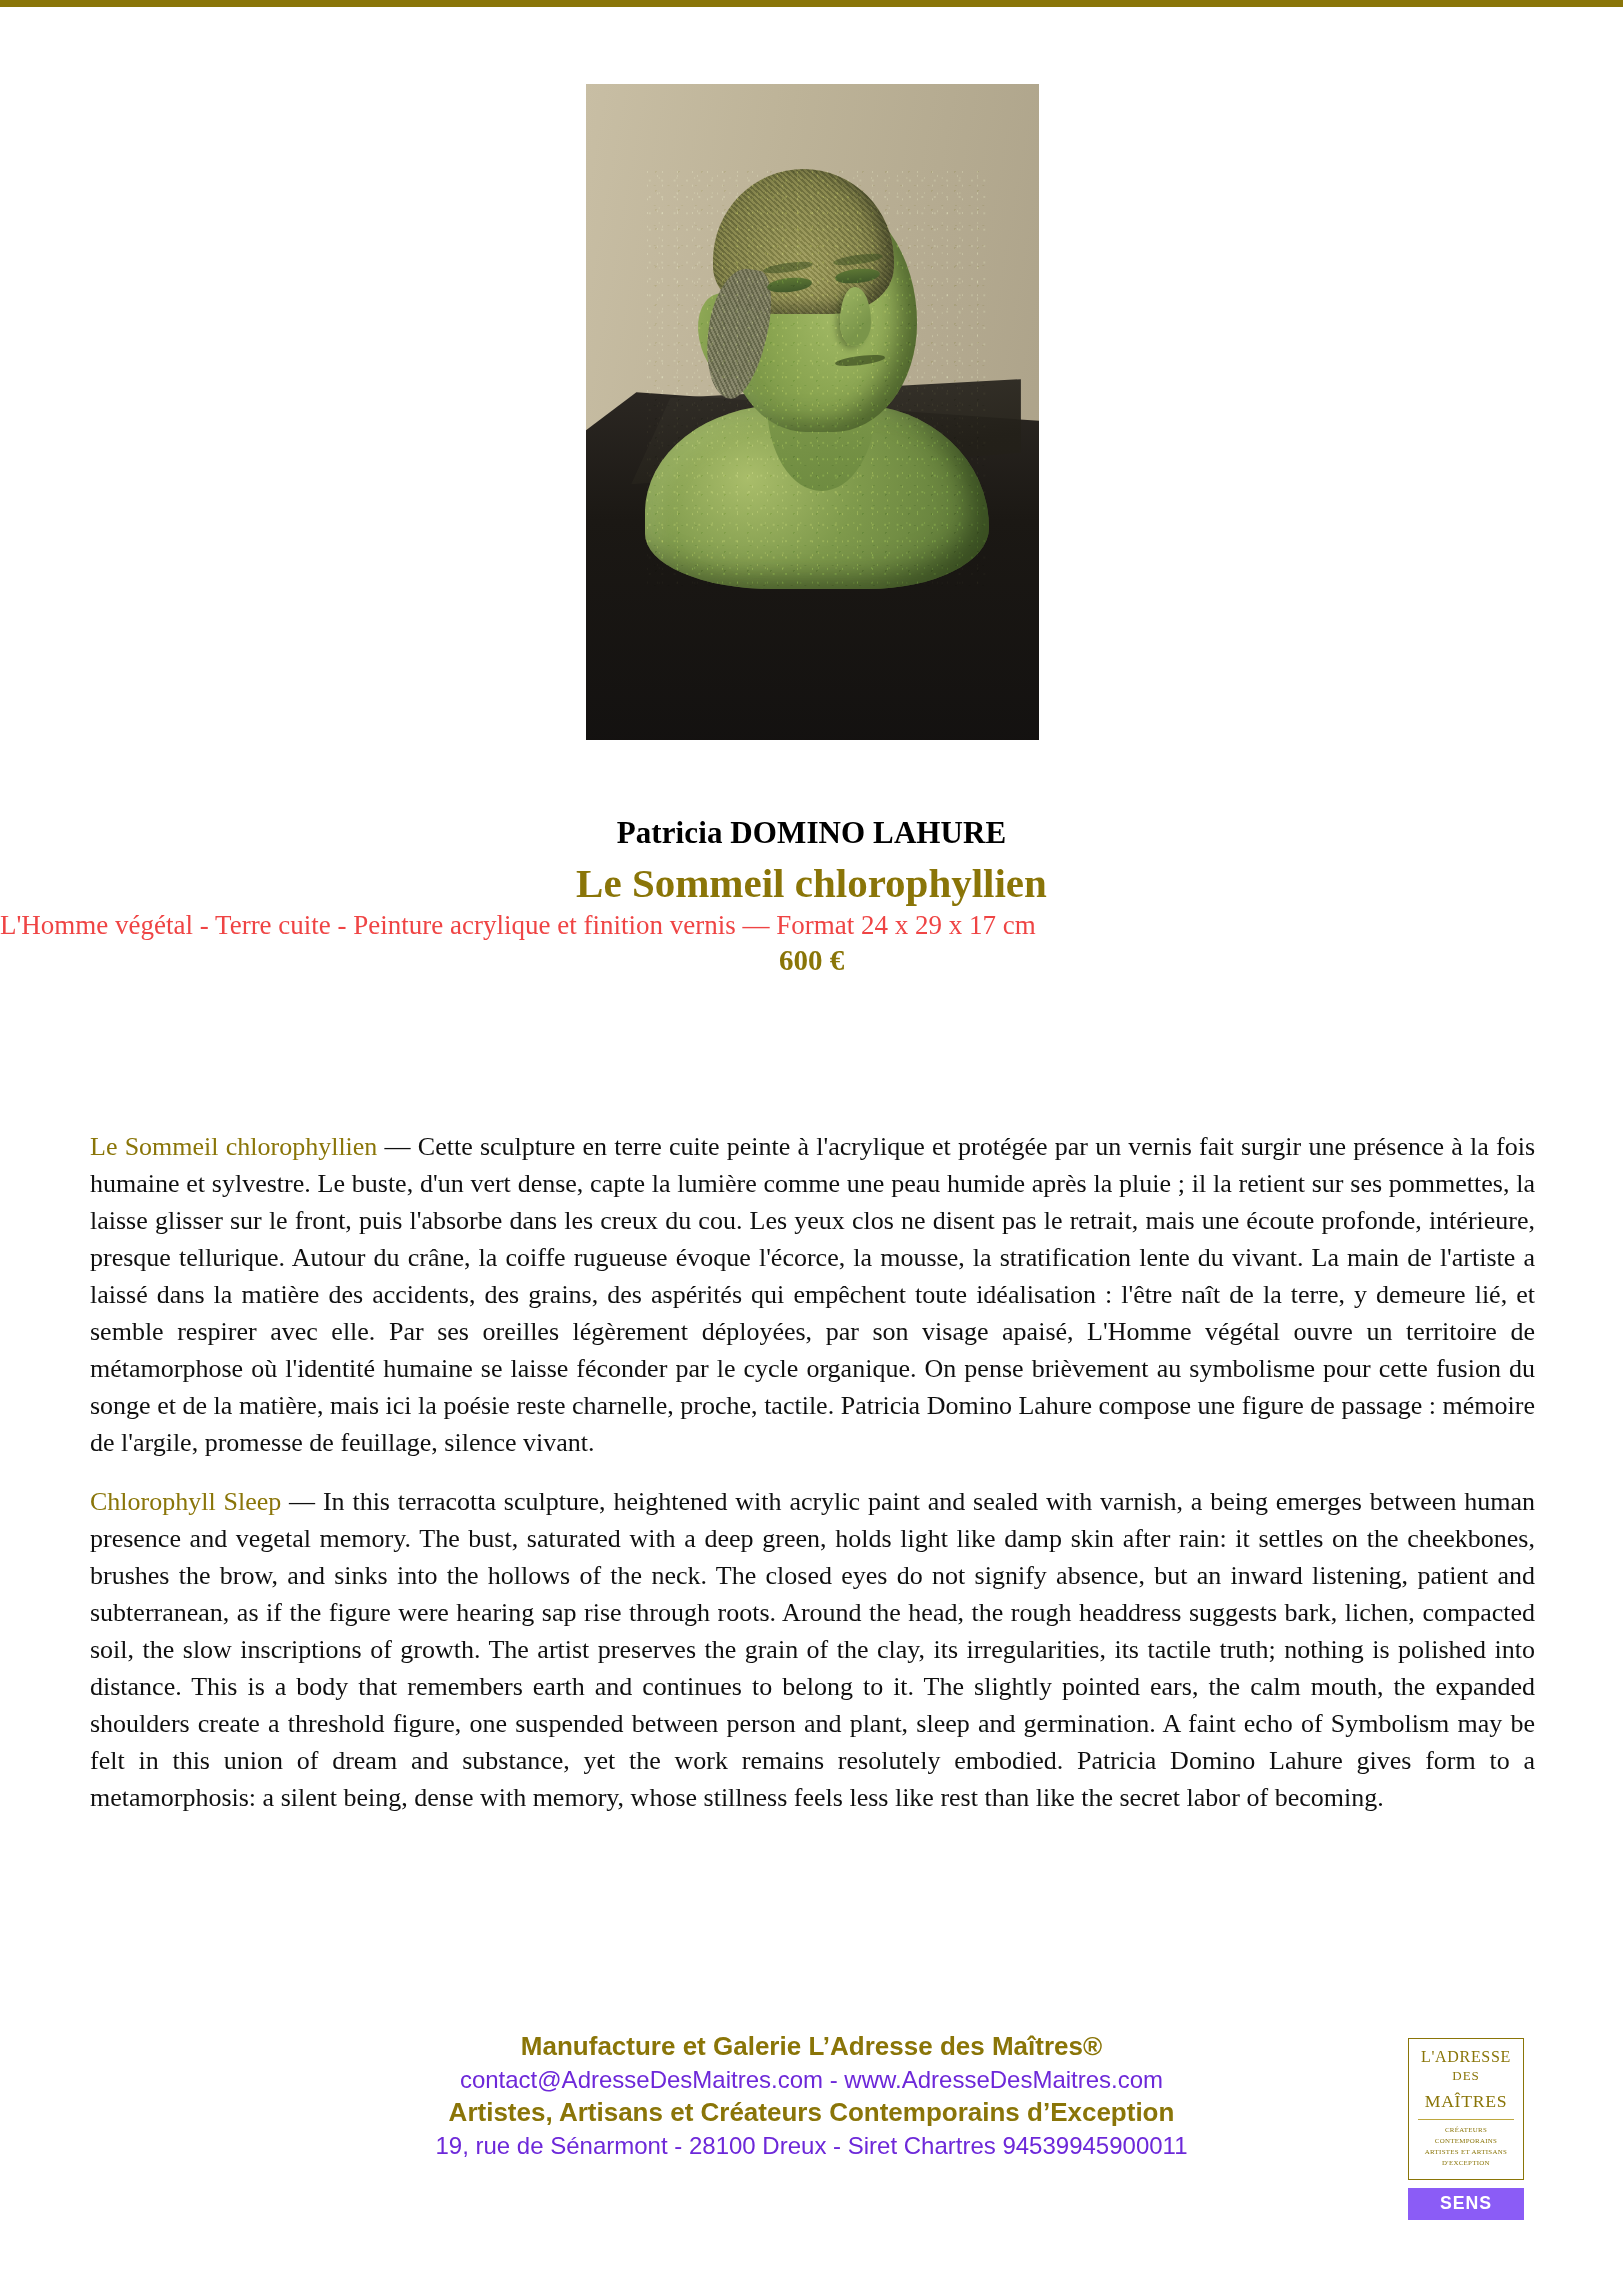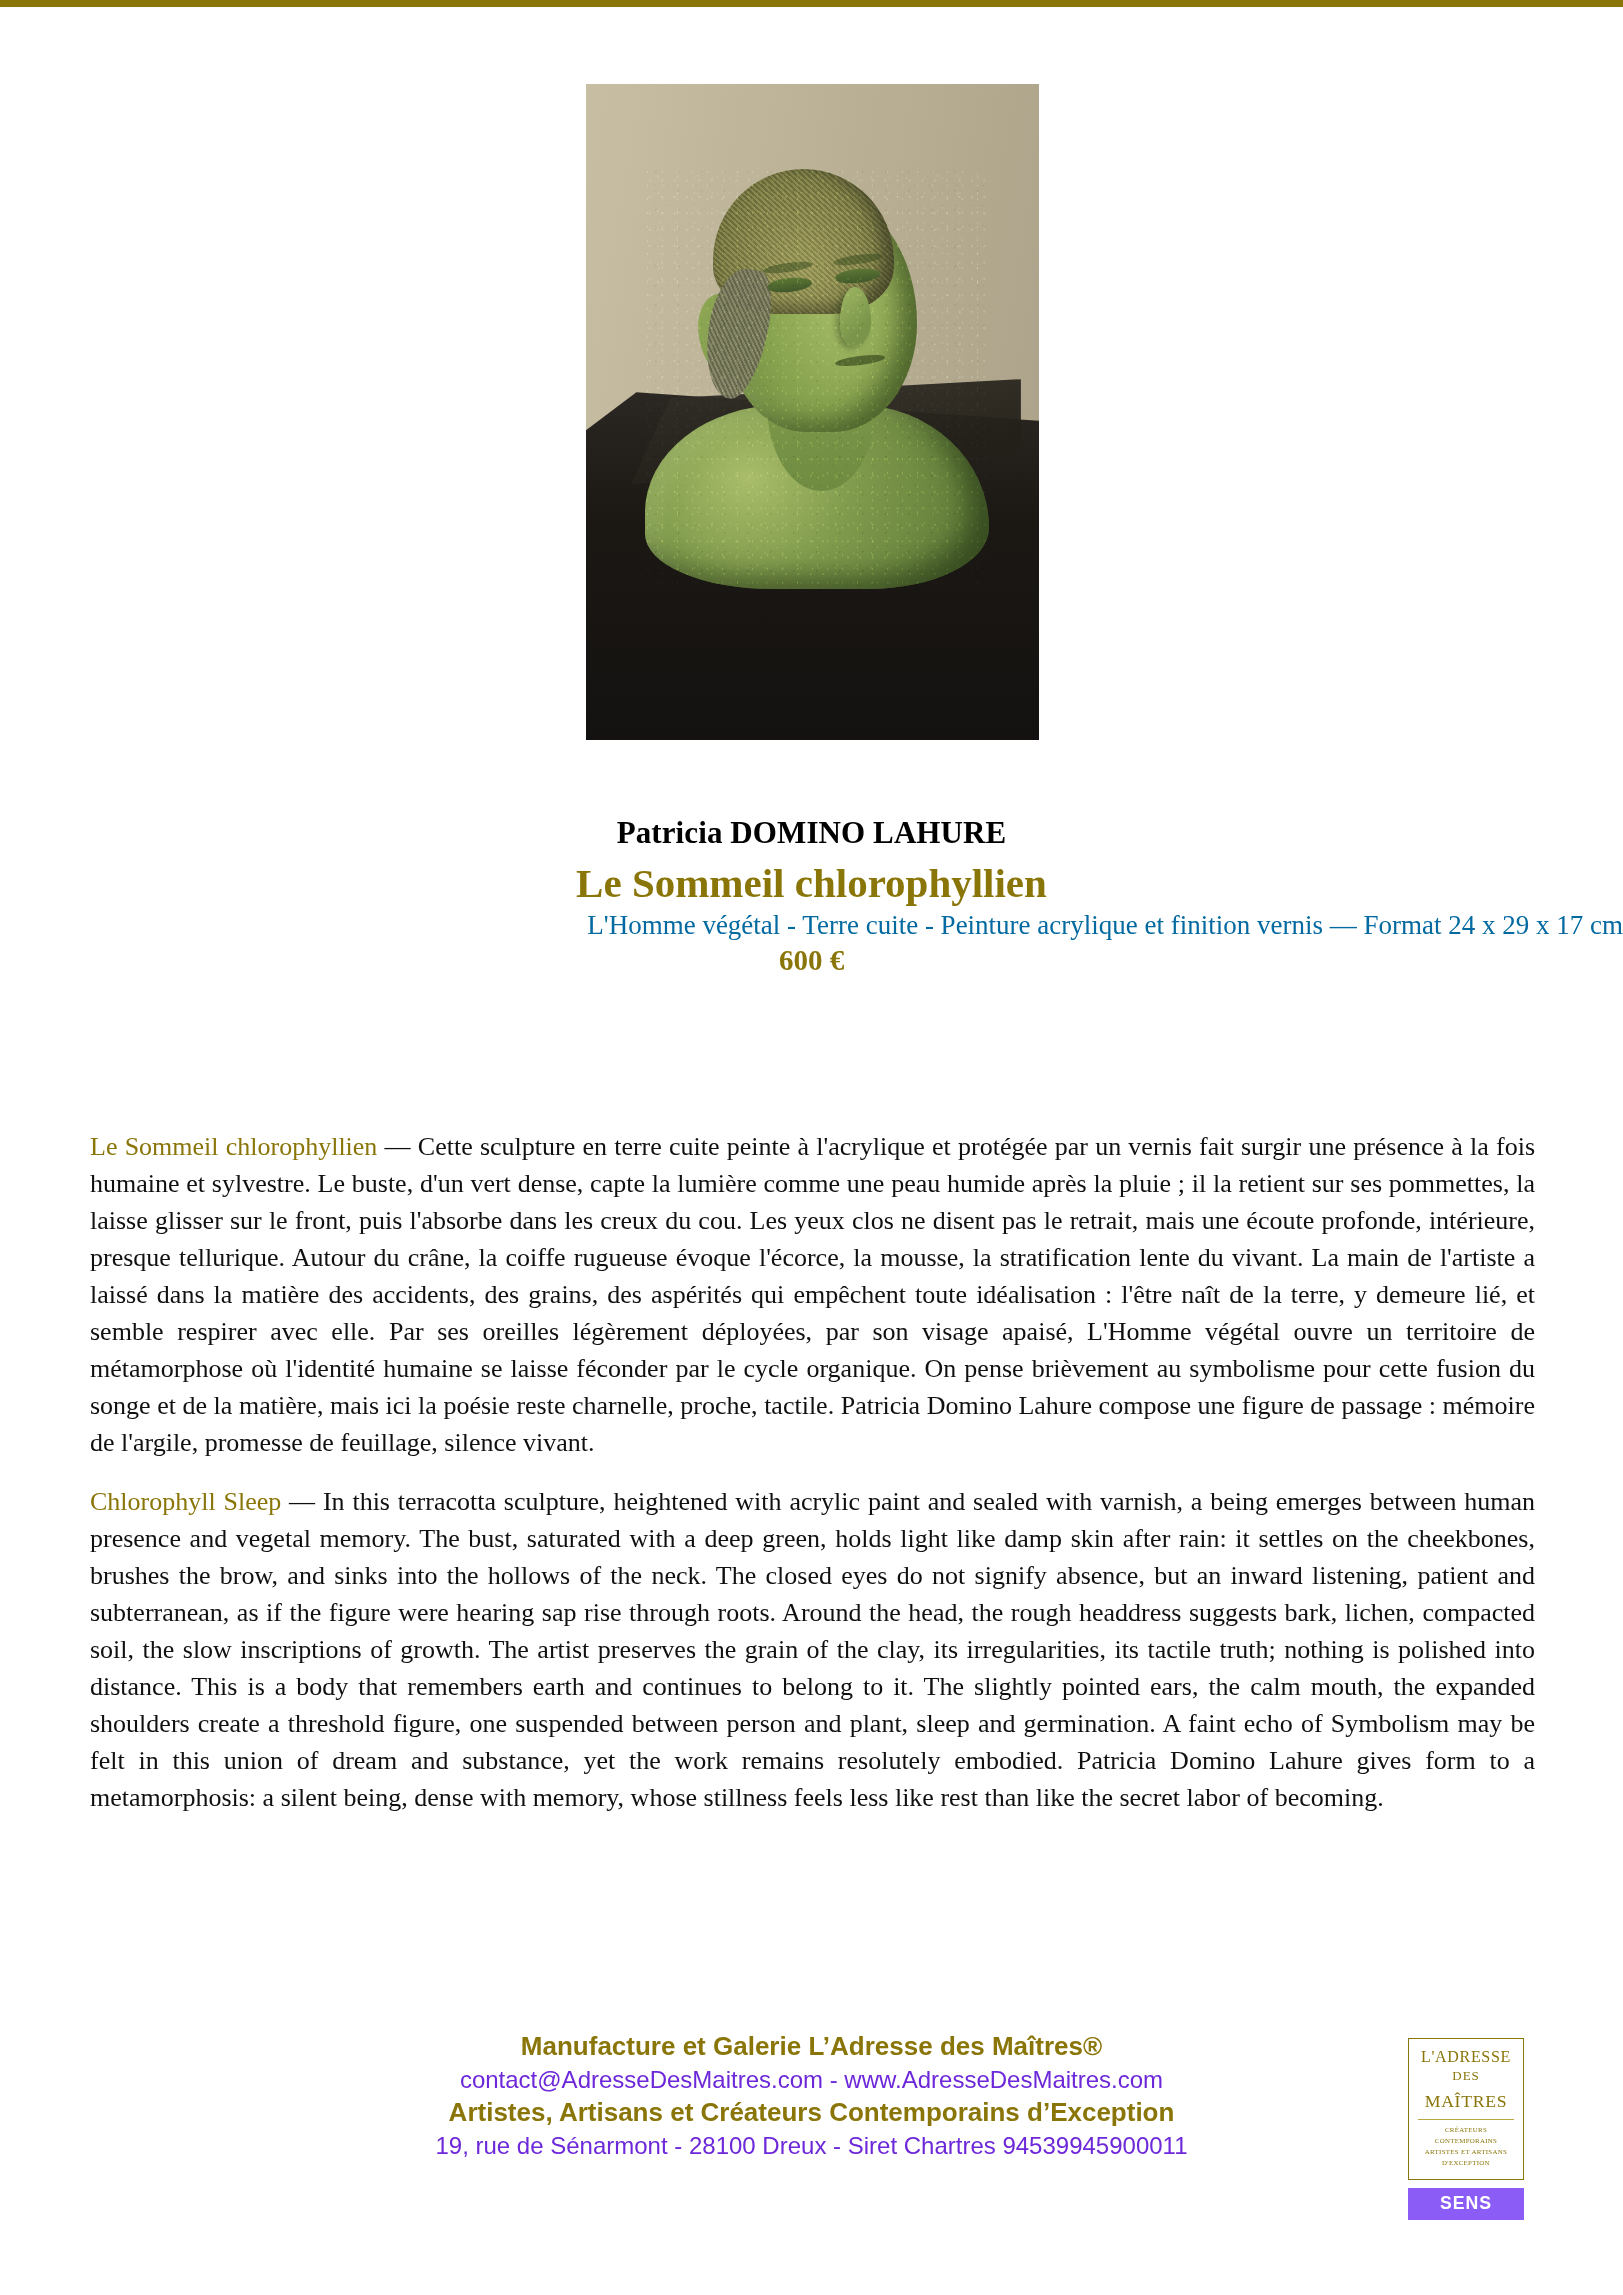--- a/index.html
+++ b/index.html
@@ -211,23 +211,23 @@
     position: absolute;
     top: 859px; left: 0; width: 1623px;
     text-align: center;
     font-size: 41px;
     font-weight: bold;
     color: #8a7508;
   }
   .artwork-subtitle {
     position: absolute;
     top: 910px; left: 0; width: 1623px;
-    text-align: right;
+    text-align: left;
     font-size: 27px;
-    color: #0369a1;
+    color: #ef4444;
   }
   .artwork-price {
     position: absolute;
     top: 944px; left: 0; width: 1623px;
     text-align: center;
     font-size: 29px;
     font-weight: bold;
     color: #8a7508;
   }
 

